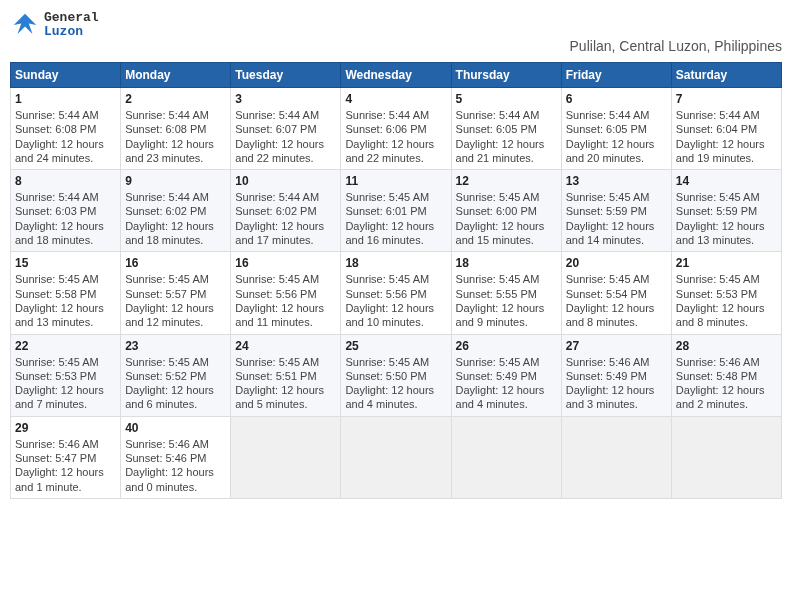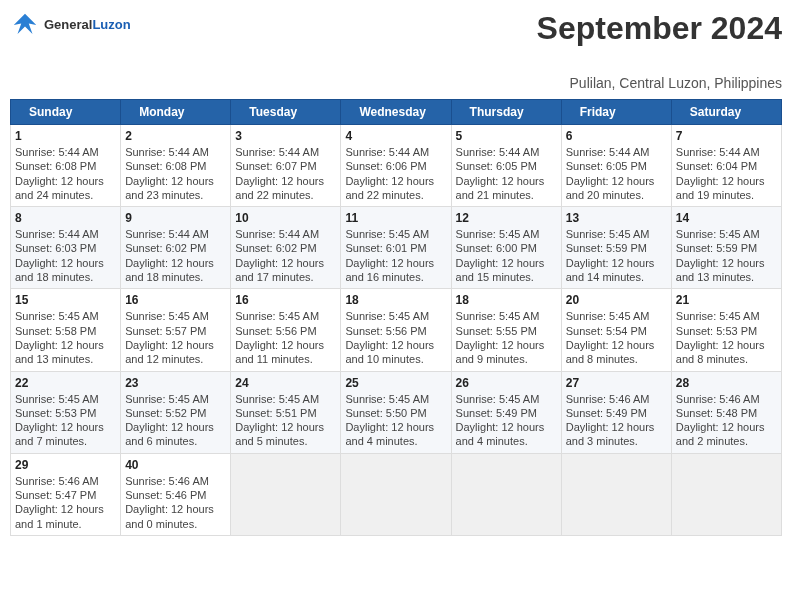--- a/index.html
+++ b/index.html
@@ -17,24 +17,25 @@
       align-items: flex-start;
       margin-bottom: 8px;
     }
     .logo {
       display: flex;
       align-items: center;
       gap: 4px;
     }
     .logo-text {
       display: flex;
-      flex-direction: row;
+      flex-direction: column;
       font-size: 13px;
       font-weight: bold;
       line-height: 1.1;
+      font-family: Liberation Mono, monospace;
     }
     .logo-text .general { color: #333; }
     .logo-text .blue { color: #1a5fb4; }
     .logo-bird {
       width: 30px;
       height: 30px;
     }
     .title-section {
       text-align: right;
     }
@@ -49,21 +50,21 @@
       margin-top: 28px;
     }
     .calendar {
       width: 100%;
       border-collapse: collapse;
       font-size: 10px;
     }
     .calendar th {
       background: #2563a8;
       color: white;
-      padding: 5px 18px;
+      padding: 5px 4px;
       text-align: left;
       font-size: 12px;
       font-weight: bold;
       border: 1px solid #1a4f8f;
     }
     .calendar td {
       vertical-align: top;
       padding: 4px;
       border: 1px solid #ddd;
       width: 14.28%;
@@ -96,21 +97,20 @@
   <div class="logo">
     <svg class="logo-bird" viewBox="0 0 40 40">
       <polygon points="20,5 35,20 25,18 30,32 20,22 10,32 15,18 5,20" fill="#2a7fd4"></polygon>
     </svg>
     <div class="logo-text">
       <span class="general">General</span>
       <span class="blue">Luzon</span>
     </div>
   </div>
   <div class="title-section">
-    <div class="month-title">September 2024</div>
     <div class="location">Pulilan, Central Luzon, Philippines</div>
   </div>
 </div>
 
 <table class="calendar">
   <thead>
     <tr>
       <th>Sunday</th>
       <th>Monday</th>
       <th>Tuesday</th>

